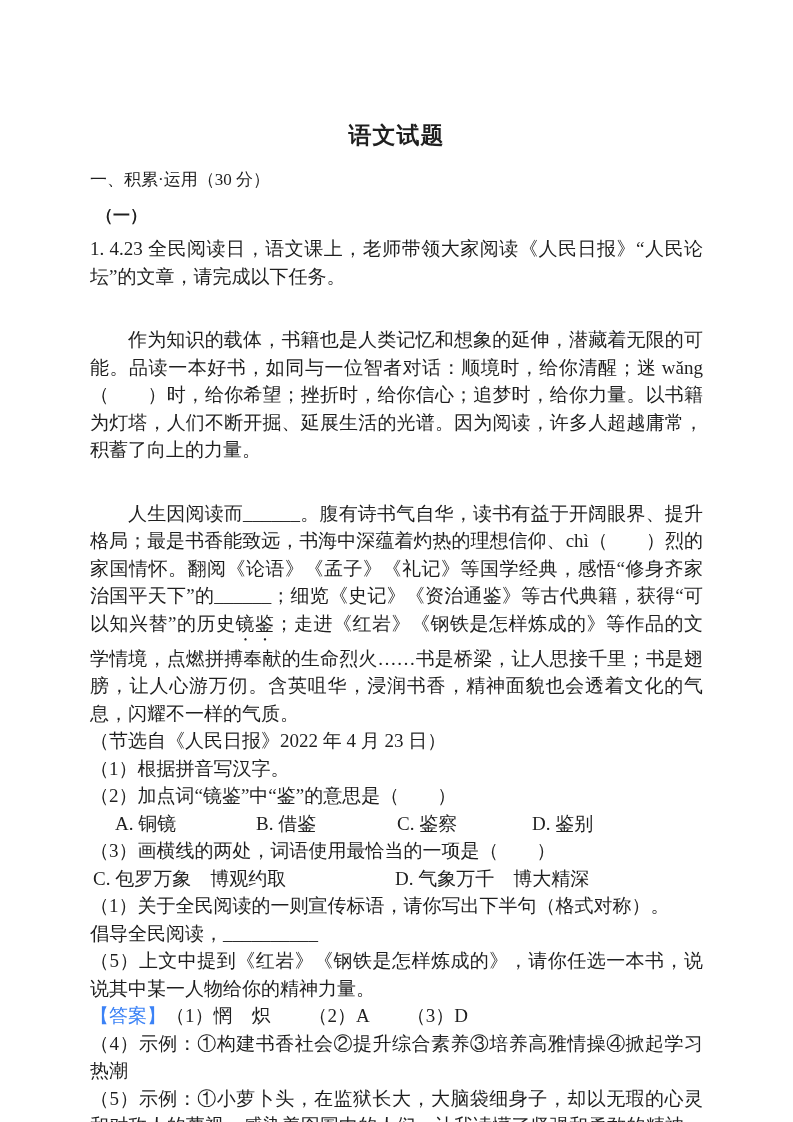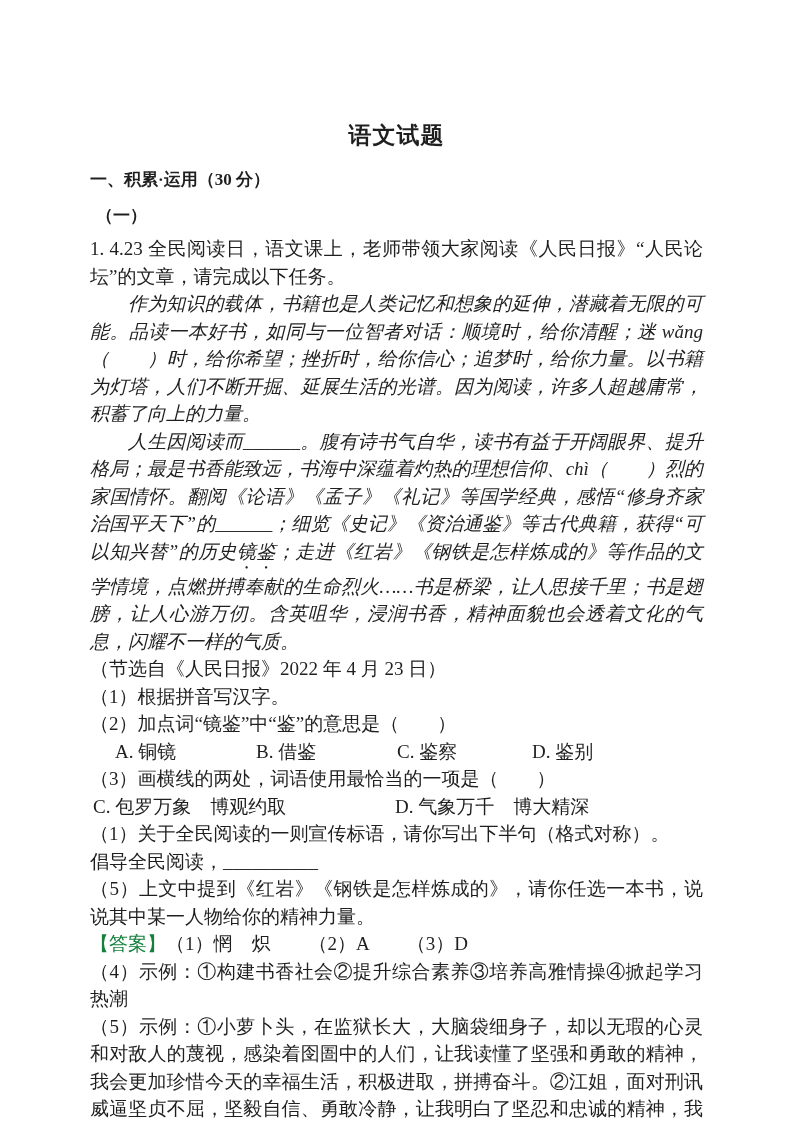--- a/index.html
+++ b/index.html
@@ -20,39 +20,39 @@
     font-size: 23px;
     line-height: 32px;
     font-weight: bold;
     letter-spacing: 1px;
   }
   .content { margin: 0 90px; width: 613px; }
   .sec {
     margin: 0 0 9px 0;
     font-size: 17px;
     line-height: 27px;
-    font-weight: bold;
+    font-weight: normal;
   }
   .subsec {
     margin: 0 0 6px 0;
     padding-left: 6px;
     font-size: 17px;
     line-height: 27px;
     font-weight: bold;
   }
   p, .opts4, .opts2 {
     margin: 0;
     font-size: 19px;
     line-height: 27.5px;
   }
   .stem { text-align: justify; }
   .passage {
-    font-style: italic;
     text-indent: 2em;
     text-align: justify;
+    margin-top: 36px;
   }
   .attribution { text-align: left; }
   .q { text-align: justify; }
   .opts4 {
     display: grid;
     grid-template-columns: 141px 141px 135px auto;
     padding-left: 25px;
   }
   .opts2 {
     display: grid;
@@ -100,17 +100,17 @@
     <div class="opts2">
       <span class="opt">C. 包罗万象　博观约取</span>
       <span class="opt">D. 气象万千　博大精深</span>
     </div>
 
     <p class="q">（1）关于全民阅读的一则宣传标语，请你写出下半句（格式对称）。</p>
     <p class="q slogan">倡导全民阅读，__________</p>
 
     <p class="q">（5）上文中提到《红岩》《钢铁是怎样炼成的》，请你任选一本书，说说其中某一人物给你的精神力量。</p>
 
-    <p class="ans"><span class="ans-label" style="color: #15803d;">【答案】</span><span>（1）惘　炽　　（2）A　　（3）D</span></p>
+    <p class="ans"><span class="ans-label" style="color: #3b82f6;">【答案】</span><span>（1）惘　炽　　（2）A　　（3）D</span></p>
     <p class="ans-body">（4）示例：①构建书香社会②提升综合素养③培养高雅情操④掀起学习热潮</p>
     <p class="ans-body">（5）示例：①小萝卜头，在监狱长大，大脑袋细身子，却以无瑕的心灵和对敌人的蔑视，感染着囹圄中的人们，让我读懂了坚强和勇敢的精神，我会更加珍惜今天的幸福生活，积极进取，拼搏奋斗。②江姐，面对刑讯威逼坚贞不屈，坚毅自信、勇敢冷静，让我明白了坚忍和忠诚的精神，我会更加热爱我的祖国，坚定信念，奋斗不止。③保尔，饱受底层折磨和侮辱，历经四次死亡威胁却保持乐观，让我领悟了乐观和拼搏的精神，我会更加坦然地面对人</p>
   </div>
 </div>
 
 </body></html>

